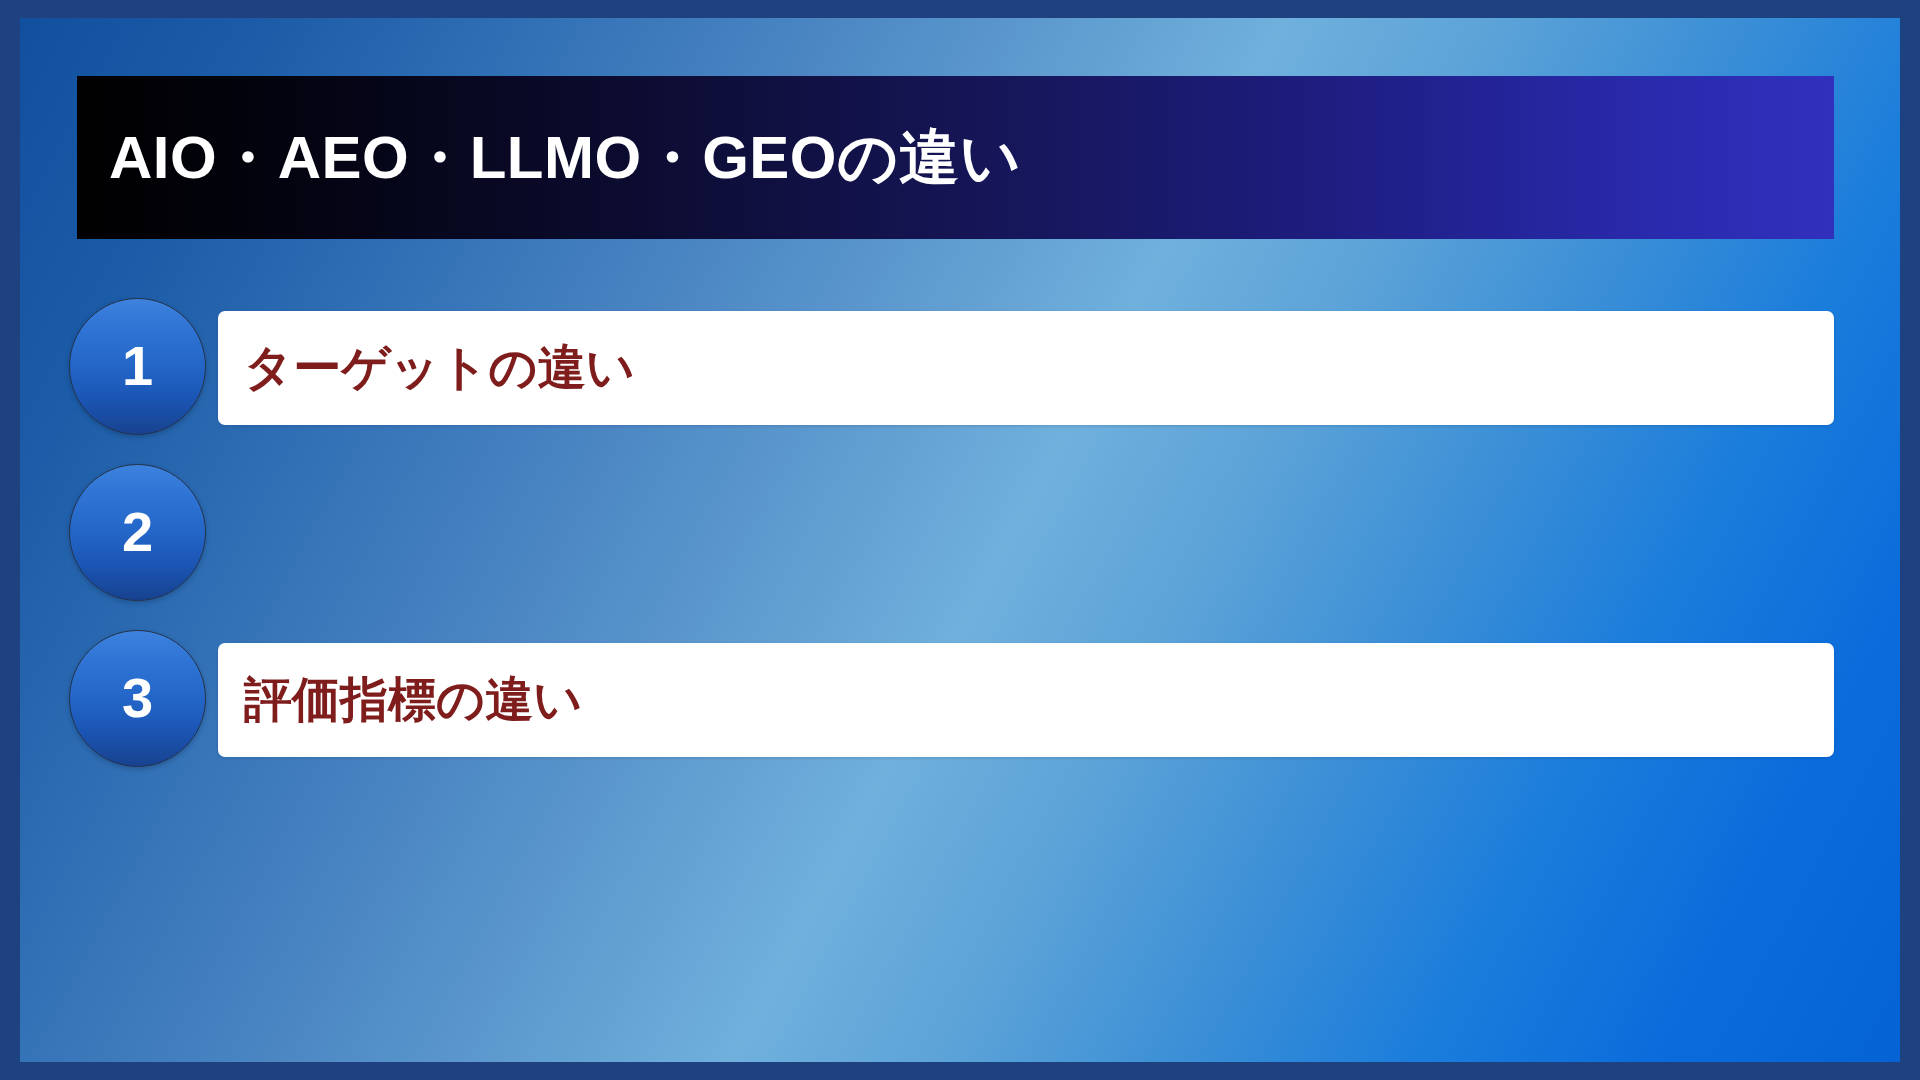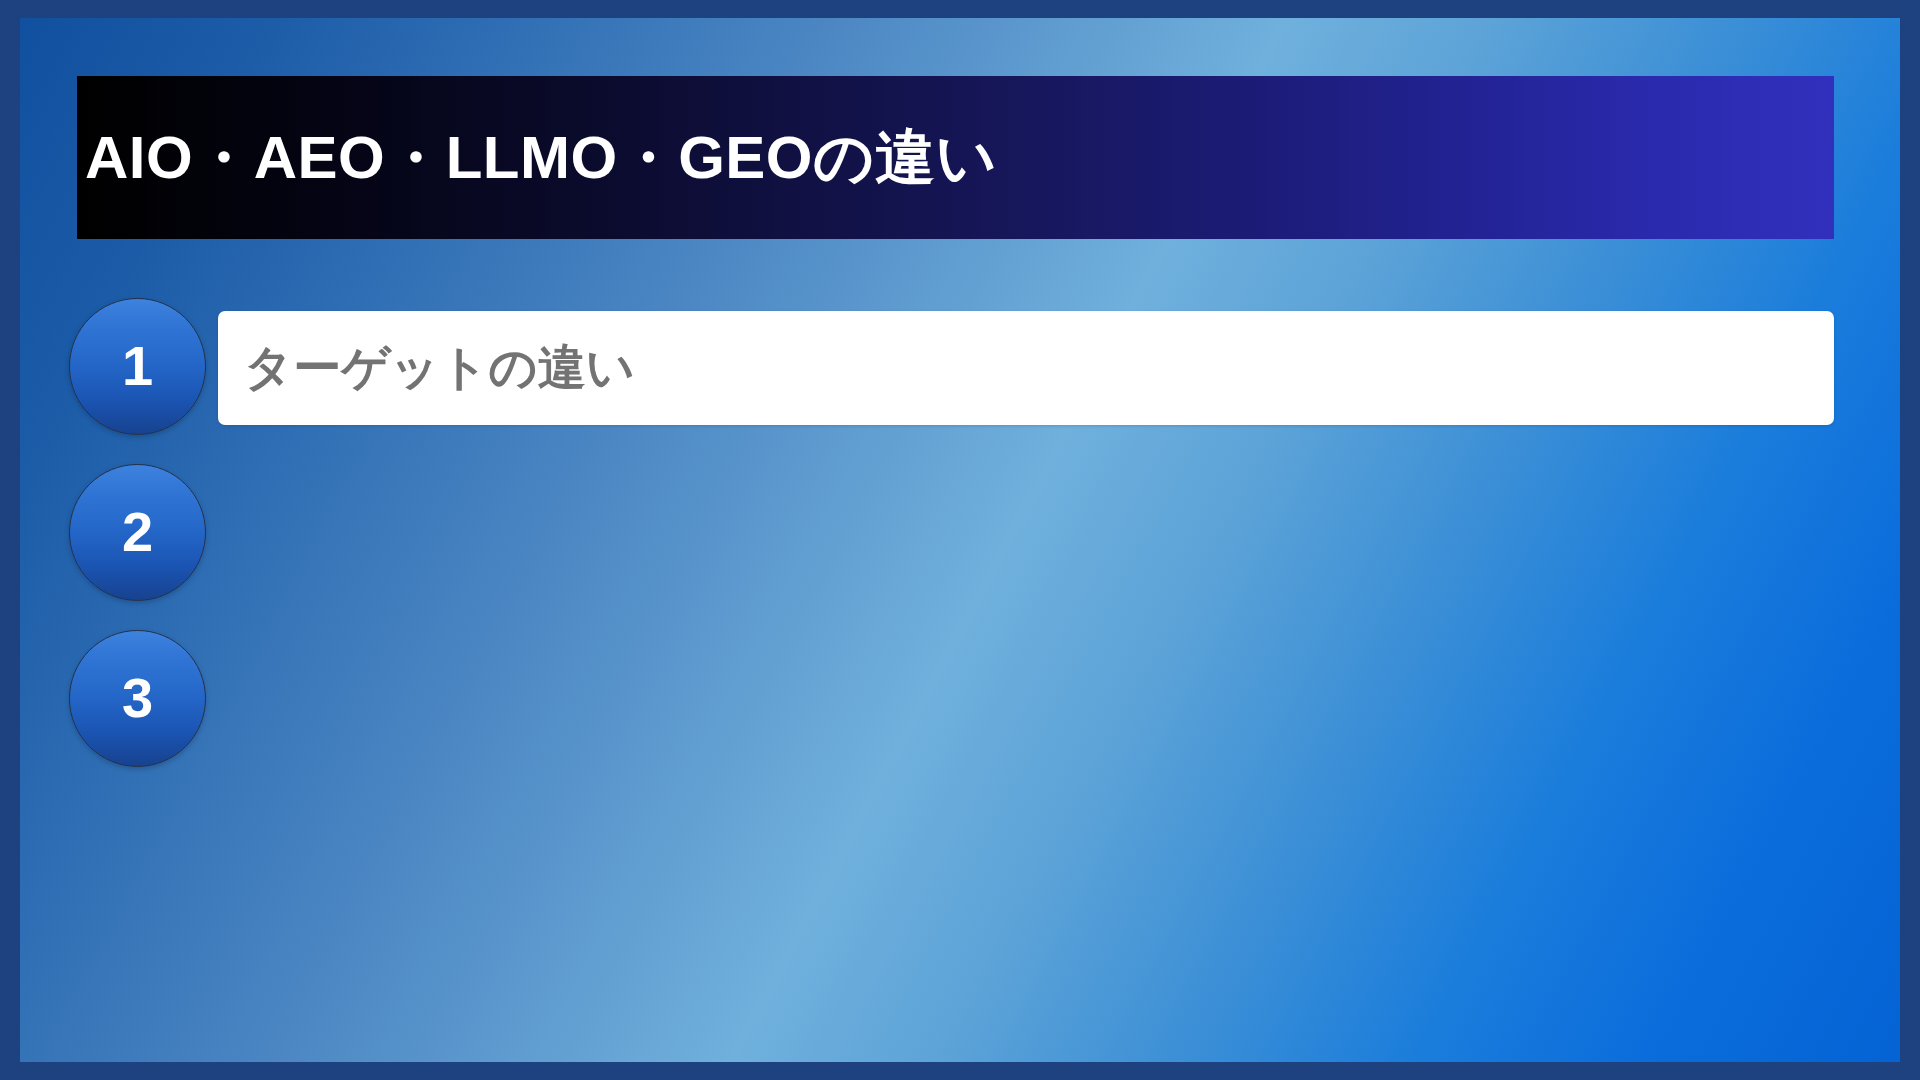--- a/index.html
+++ b/index.html
@@ -63,21 +63,21 @@
         #3030bd 100%);
     display: flex;
     align-items: center;
   }
 
   #title-text {
     color: #ffffff;
     font-size: 60px;
     font-weight: bold;
     letter-spacing: 0.5px;
-    padding-left: 8px;
+    padding-left: 32px;
     white-space: nowrap;
     line-height: 1.1;
     text-rendering: optimizeLegibility;
   }
 
   
   #list-area {
     position: absolute;
     left: 0;
     top: 280px;
@@ -127,21 +127,21 @@
     height: 114px;
     background: #ffffff;
     border-radius: 7px;
     box-shadow: 0 1px 3px rgba(10, 38, 76, 0.18);
     display: flex;
     align-items: center;
     box-sizing: border-box;
   }
 
   .row-card-label {
-    color: #737373;
+    color: #7f1d1d;
     font-size: 48px;
     font-weight: bold;
     padding-left: 26px;
     line-height: 1.15;
     white-space: nowrap;
   }
 </style>
 </head>
 <body>
 
@@ -166,17 +166,20 @@
       <div class="list-row">
         <div class="row-number-circle">
           <span class="row-number-text">2</span>
         </div>
       </div>
 
       <div class="list-row">
         <div class="row-number-circle">
           <span class="row-number-text">3</span>
         </div>
+        <div class="row-card">
+          <span class="row-card-label">評価指標の違い</span>
+        </div>
       </div>
 
     </div>
   </div>
 </div>
 
 </body></html>

